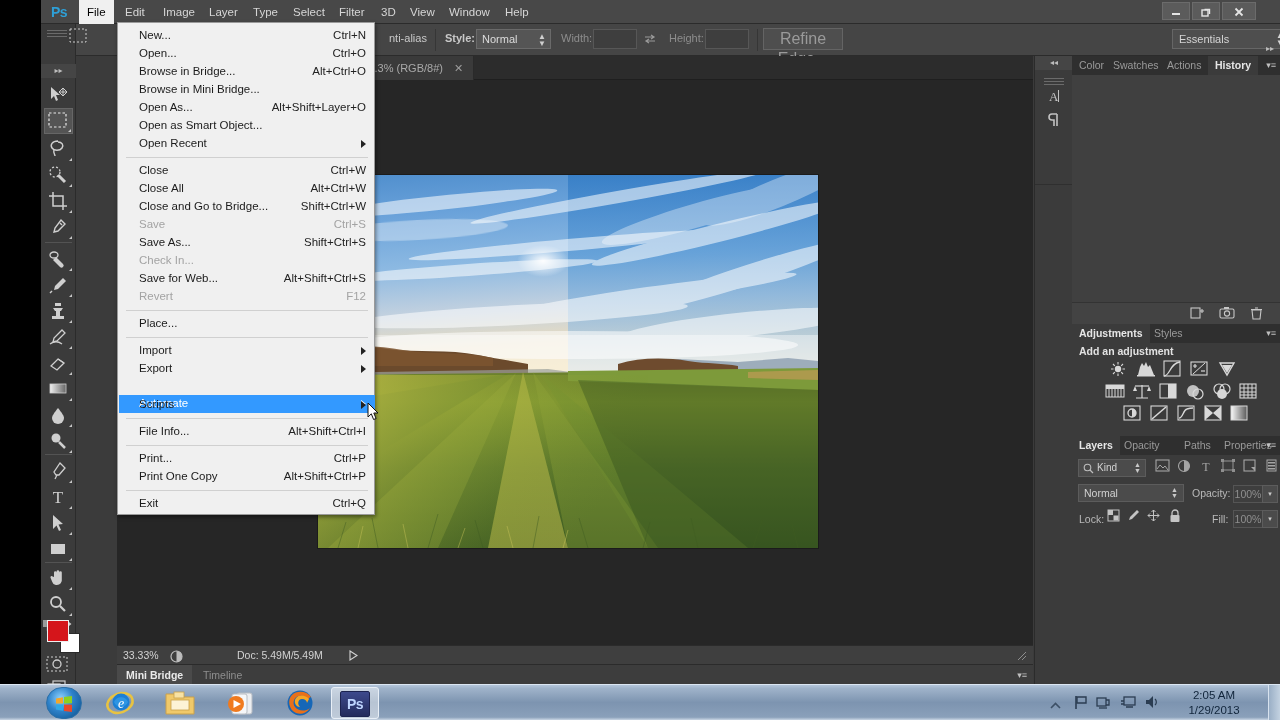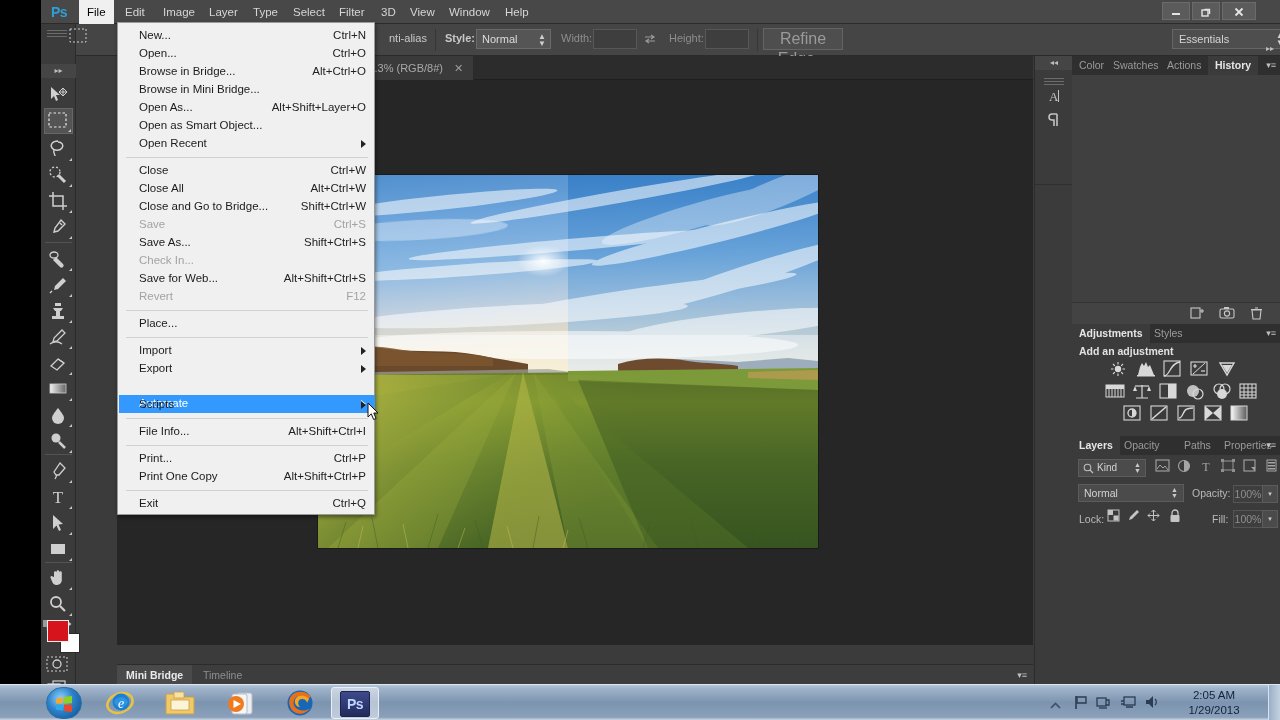--- a/index.html
+++ b/index.html
@@ -541,20 +541,40 @@
             <path d="M40 373 l5 -22" fill="none"></path>
               <path d="M90 373 l-5 -24" fill="none"></path>
             <path d="M140 373 l7 -20" fill="none"></path>
               <path d="M195 373 l-6 -22" fill="none"></path>
             <path d="M245 373 l5 -18" fill="none"></path>
           </g>
         </svg>
       </div>
     </div>
 
+    <div id="statusbar">
+      <div id="zoomval">33.33%</div>
+      <div style="position:absolute;left:53px;top:4px;">
+        <svg width="13" height="13" viewBox="0 0 13 13">
+          <circle cx="6.5" cy="6.5" r="5.5" fill="none" stroke="#bdbdbd" stroke-width="1.2"></circle>
+          <path d="M6.5 1 A5.5 5.5 0 0 1 6.5 12 Z" fill="#bdbdbd"></path>
+        </svg>
+      </div>
+      <div id="docinfo">Doc: 5.49M/5.49M</div>
+      <div style="position:absolute;left:232px;top:4px;">
+        <svg width="9" height="11" viewBox="0 0 9 11">
+            <path d="M1 1 L8 5.5 L1 10 Z" fill="none" stroke="#d2d2d2" stroke-width="1.1"></path>
+          </svg>
+      </div>
+      <div style="position:absolute;right:6px;top:5px;">
+        <svg width="10" height="10" viewBox="0 0 10 10">
+          <path d="M9 1 L1 9 M9 5 L5 9" stroke="#8f8f8f" stroke-width="1"></path>
+        </svg>
+      </div>
+    </div>
 
     <div id="bottomdock">
       <div class="bd-tab active" style="left:0;">Mini Bridge</div>
       <div class="bd-tab inactive" style="left:77px;">Timeline</div>
       <div style="position:absolute;right:6px;top:5px;font-size:9px;color:#bfbfbf;line-height:10px;">▾≡</div>
     </div>
 
     <div id="vstrip">
       <div id="vstrip-top">◂◂</div>
       <div id="vs-grip">

